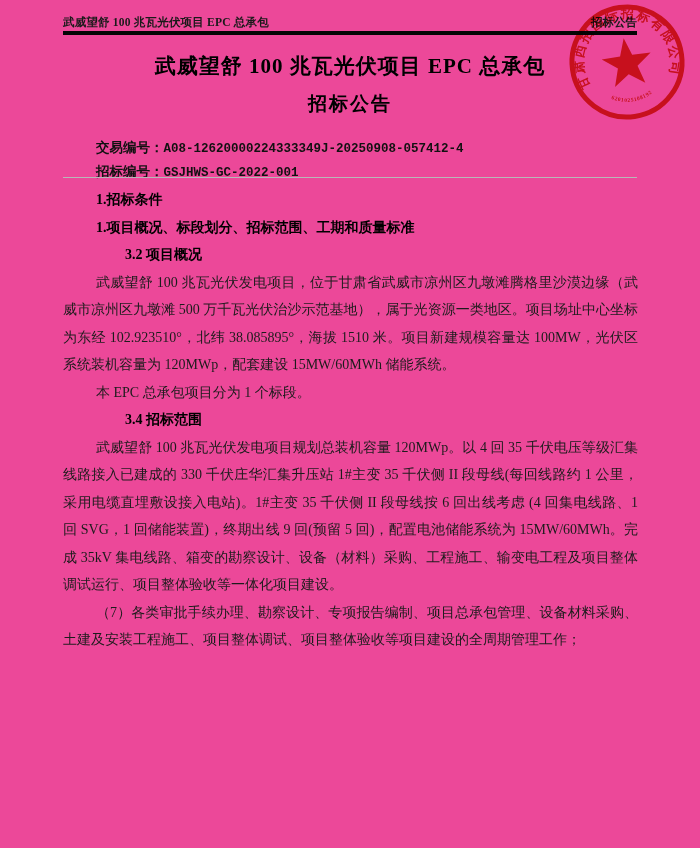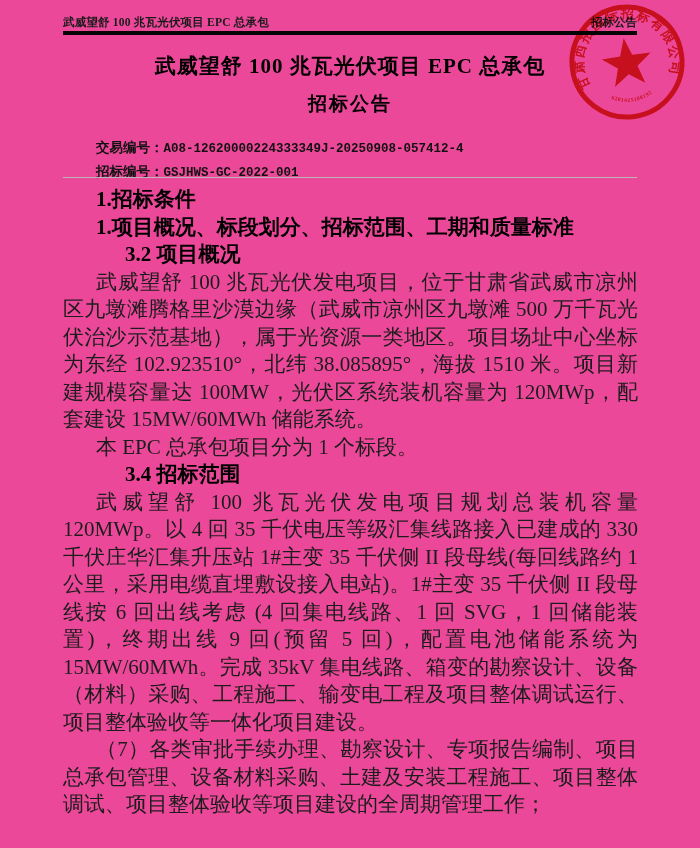--- a/index.html
+++ b/index.html
@@ -28,21 +28,21 @@
 
   
   .codes{position:absolute;left:96px;top:136px;}
   .code-line{height:24px;line-height:24px;font-size:13.5px;font-weight:700;color:#111;}
   .code-line .val{font-family:"Liberation Mono","DejaVu Sans Mono",monospace;
                   font-size:12.5px;font-weight:600;letter-spacing:0;}
   .thin-rule{position:absolute;left:63px;top:177px;width:574px;height:1px;background:#b8b8b8;}
 
   
   .content{position:absolute;left:63px;top:186px;width:575px;
-           font-size:21px;line-height:27.5px;text-align:justify;
+           font-size:14px;line-height:27.5px;text-align:justify;
            text-justify:inter-ideograph;color:#1c1c1c;}
   .content p{margin:0;text-indent:33px;}
   .content p.h1{font-weight:700;color:#000;}
   .content p.h2{font-weight:700;color:#000;text-indent:62px;}
 </style>
 </head>
 <body>
 
 <div class="page">
 

